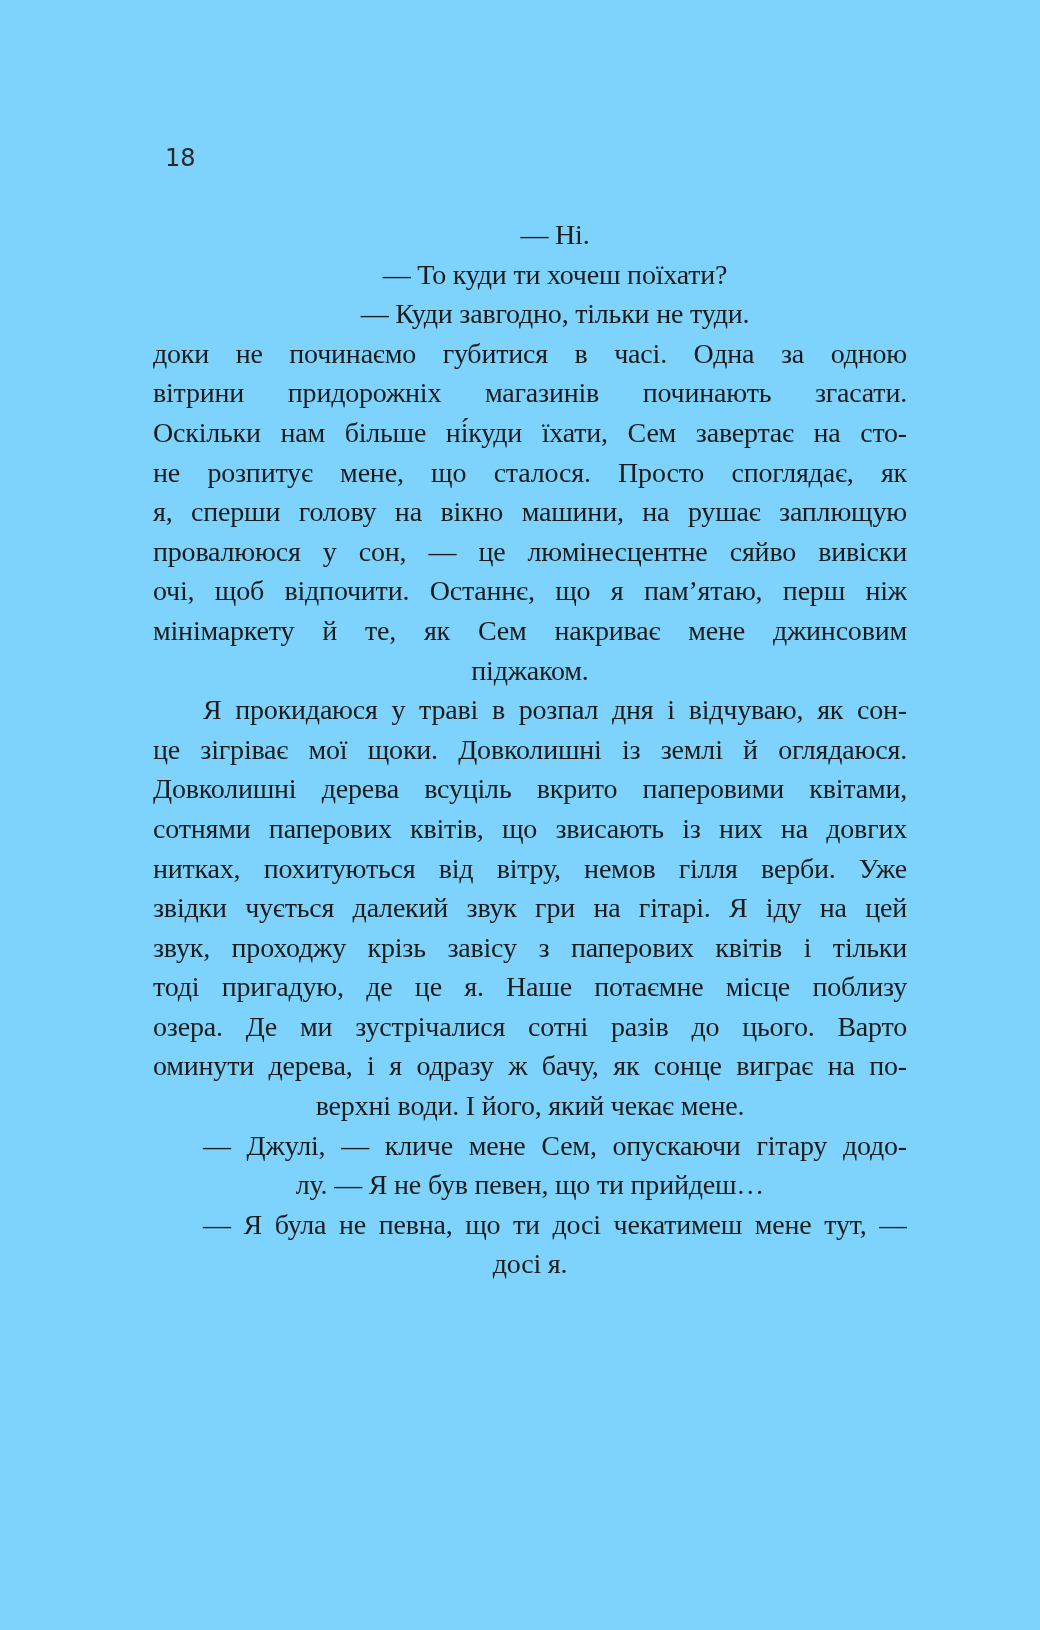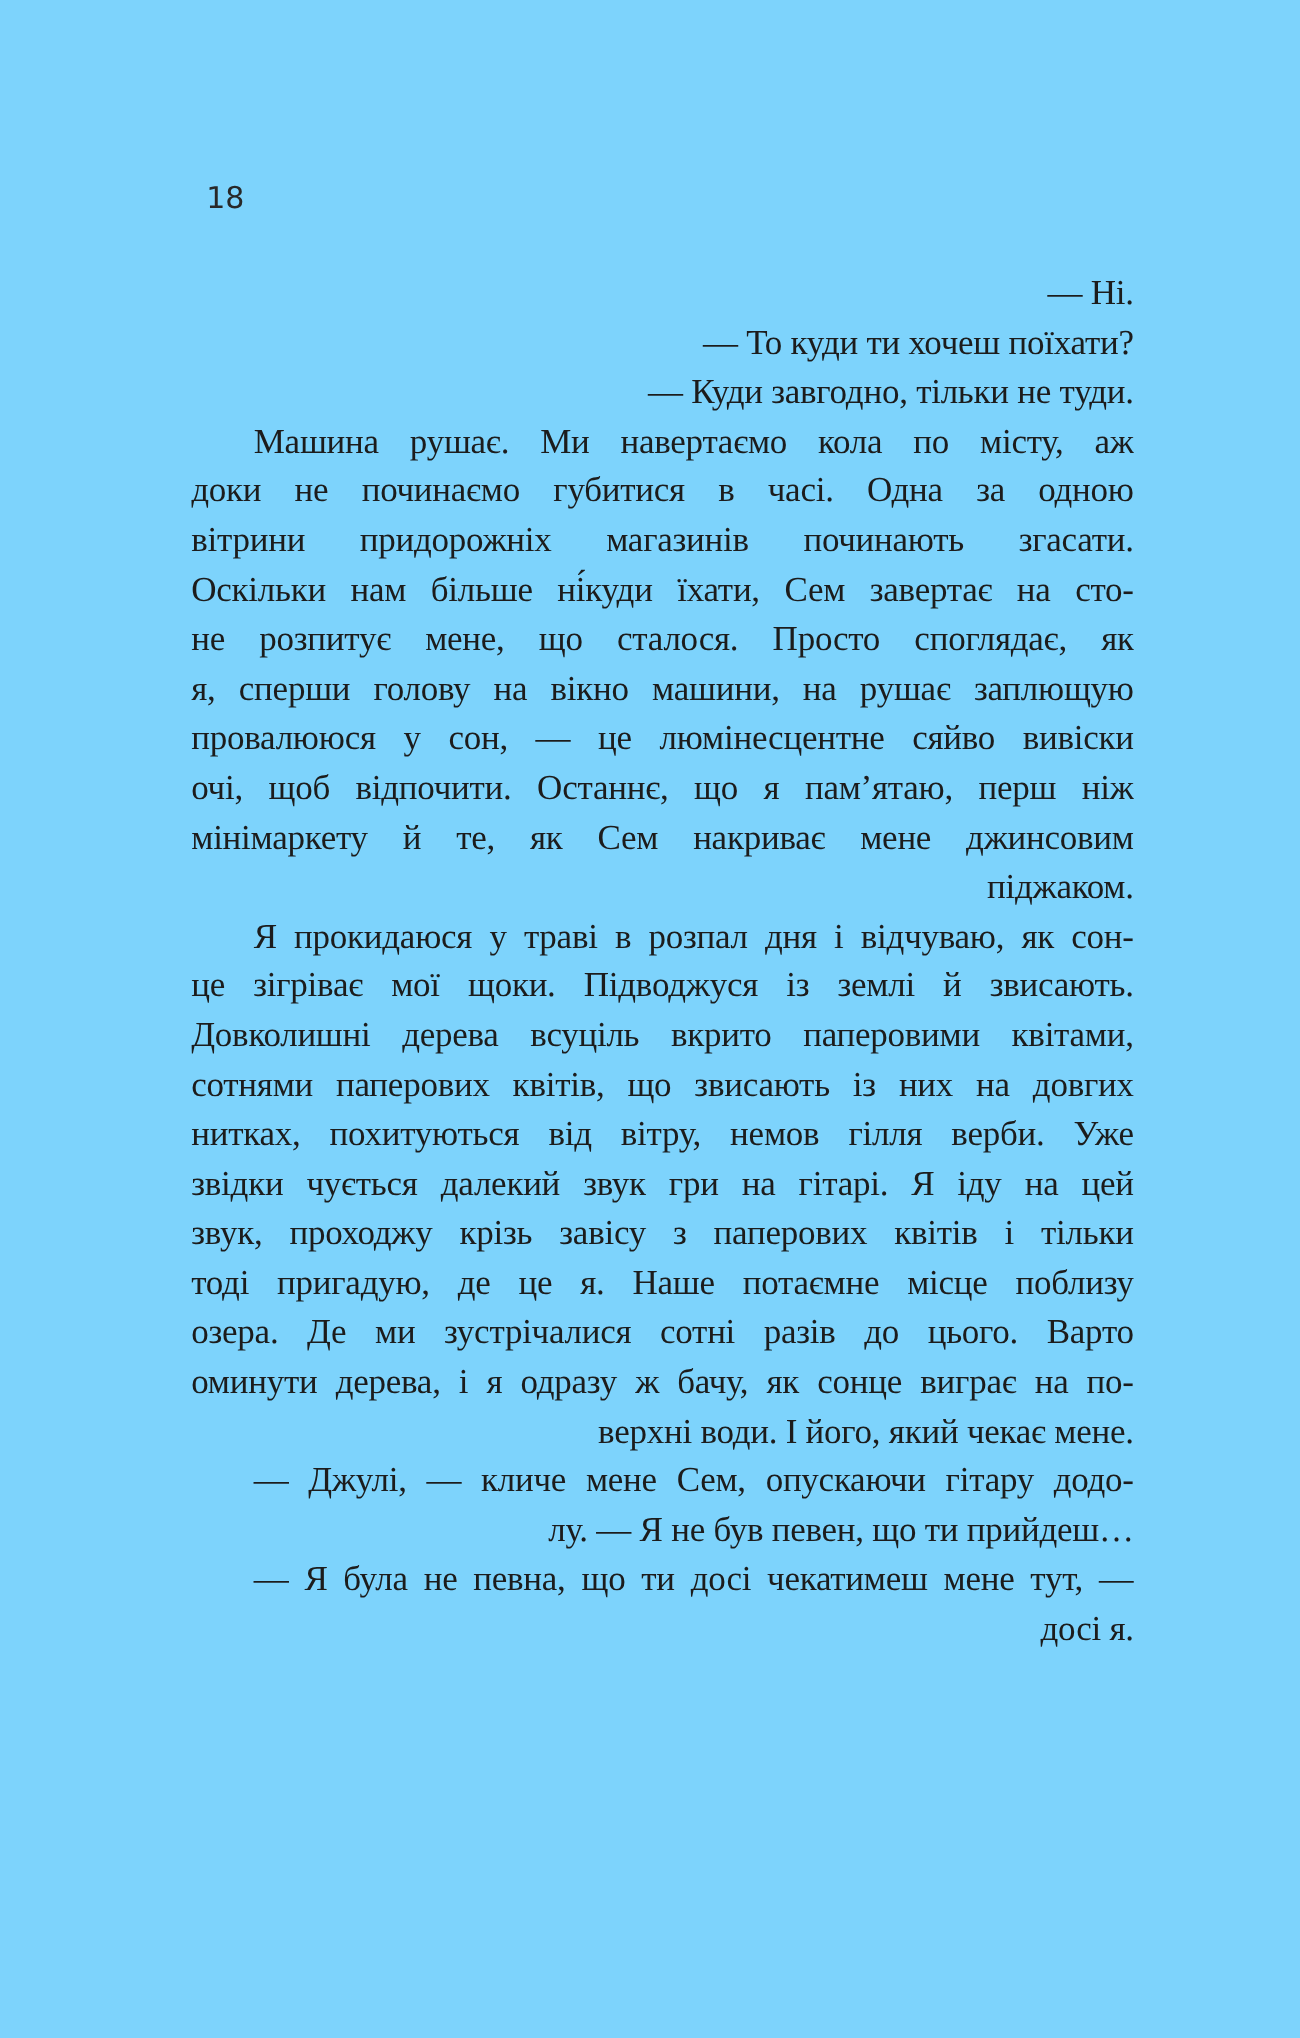--- a/index.html
+++ b/index.html
@@ -25,49 +25,48 @@
     top: 215px;
     width: 754px;
     font-family: "Liberation Serif", "DejaVu Serif", serif;
     font-size: 28px;
     letter-spacing: -0.2px;
     color: #1c1c1c;
   }
   .line {
     height: 39.6px;
     line-height: 39.6px;
-    text-align: right;
+    text-align: center;
     overflow: hidden;
     white-space: normal;
   }
   .line.just { text-align: justify; }
   .line.just::after { content: ""; display: inline-block; width: 100%; height: 0; }
   .line.ind { padding-left: 50px; }
 </style>
 </head>
 <body>
 
 <div class="sheet">
   <div class="pagenum">18</div>
   <div class="textblock">
       <div class="line ind">— Ні.</div>
       <div class="line ind">— То куди ти хочеш поїхати?</div>
       <div class="line ind">— Куди завгодно, тільки не туди.</div>
-      <div class="line ind just">Машина рушає. Ми навертаємо кола по місту, аж</div>
       <div class="line just">доки не починаємо губитися в часі. Одна за одною</div>
       <div class="line just">вітрини придорожніх магазинів починають згасати.</div>
       <div class="line just">Оскільки нам більше ні́куди їхати, Сем завертає на сто-</div>
       <div class="line just">не розпитує мене, що сталося. Просто споглядає, як</div>
       <div class="line just">я, сперши голову на вікно машини, на рушає заплющую</div>
       <div class="line just">провалююся у сон, — це люмінесцентне сяйво вивіски</div>
       <div class="line just">очі, щоб відпочити. Останнє, що я пам’ятаю, перш ніж</div>
       <div class="line just">мінімаркету й те, як Сем накриває мене джинсовим</div>
       <div class="line">піджаком.</div>
       <div class="line ind just">Я прокидаюся у траві в розпал дня і відчуваю, як сон-</div>
-      <div class="line just">це зігріває мої щоки. Підводжуся із землі й звисають.</div>
+      <div class="line just">це зігріває мої щоки. Довколишні із землі й оглядаюся.</div>
       <div class="line just">Довколишні дерева всуціль вкрито паперовими квітами,</div>
       <div class="line just">сотнями паперових квітів, що звисають із них на довгих</div>
       <div class="line just">нитках, похитуються від вітру, немов гілля верби. Уже</div>
       <div class="line just">звідки чується далекий звук гри на гітарі. Я іду на цей</div>
       <div class="line just">звук, проходжу крізь завісу з паперових квітів і тільки</div>
       <div class="line just">тоді пригадую, де це я. Наше потаємне місце поблизу</div>
       <div class="line just">озера. Де ми зустрічалися сотні разів до цього. Варто</div>
       <div class="line just">оминути дерева, і я одразу ж бачу, як сонце виграє на по-</div>
       <div class="line">верхні води. І його, який чекає мене.</div>
       <div class="line ind just">— Джулі, — кличе мене Сем, опускаючи гітару додо-</div>

